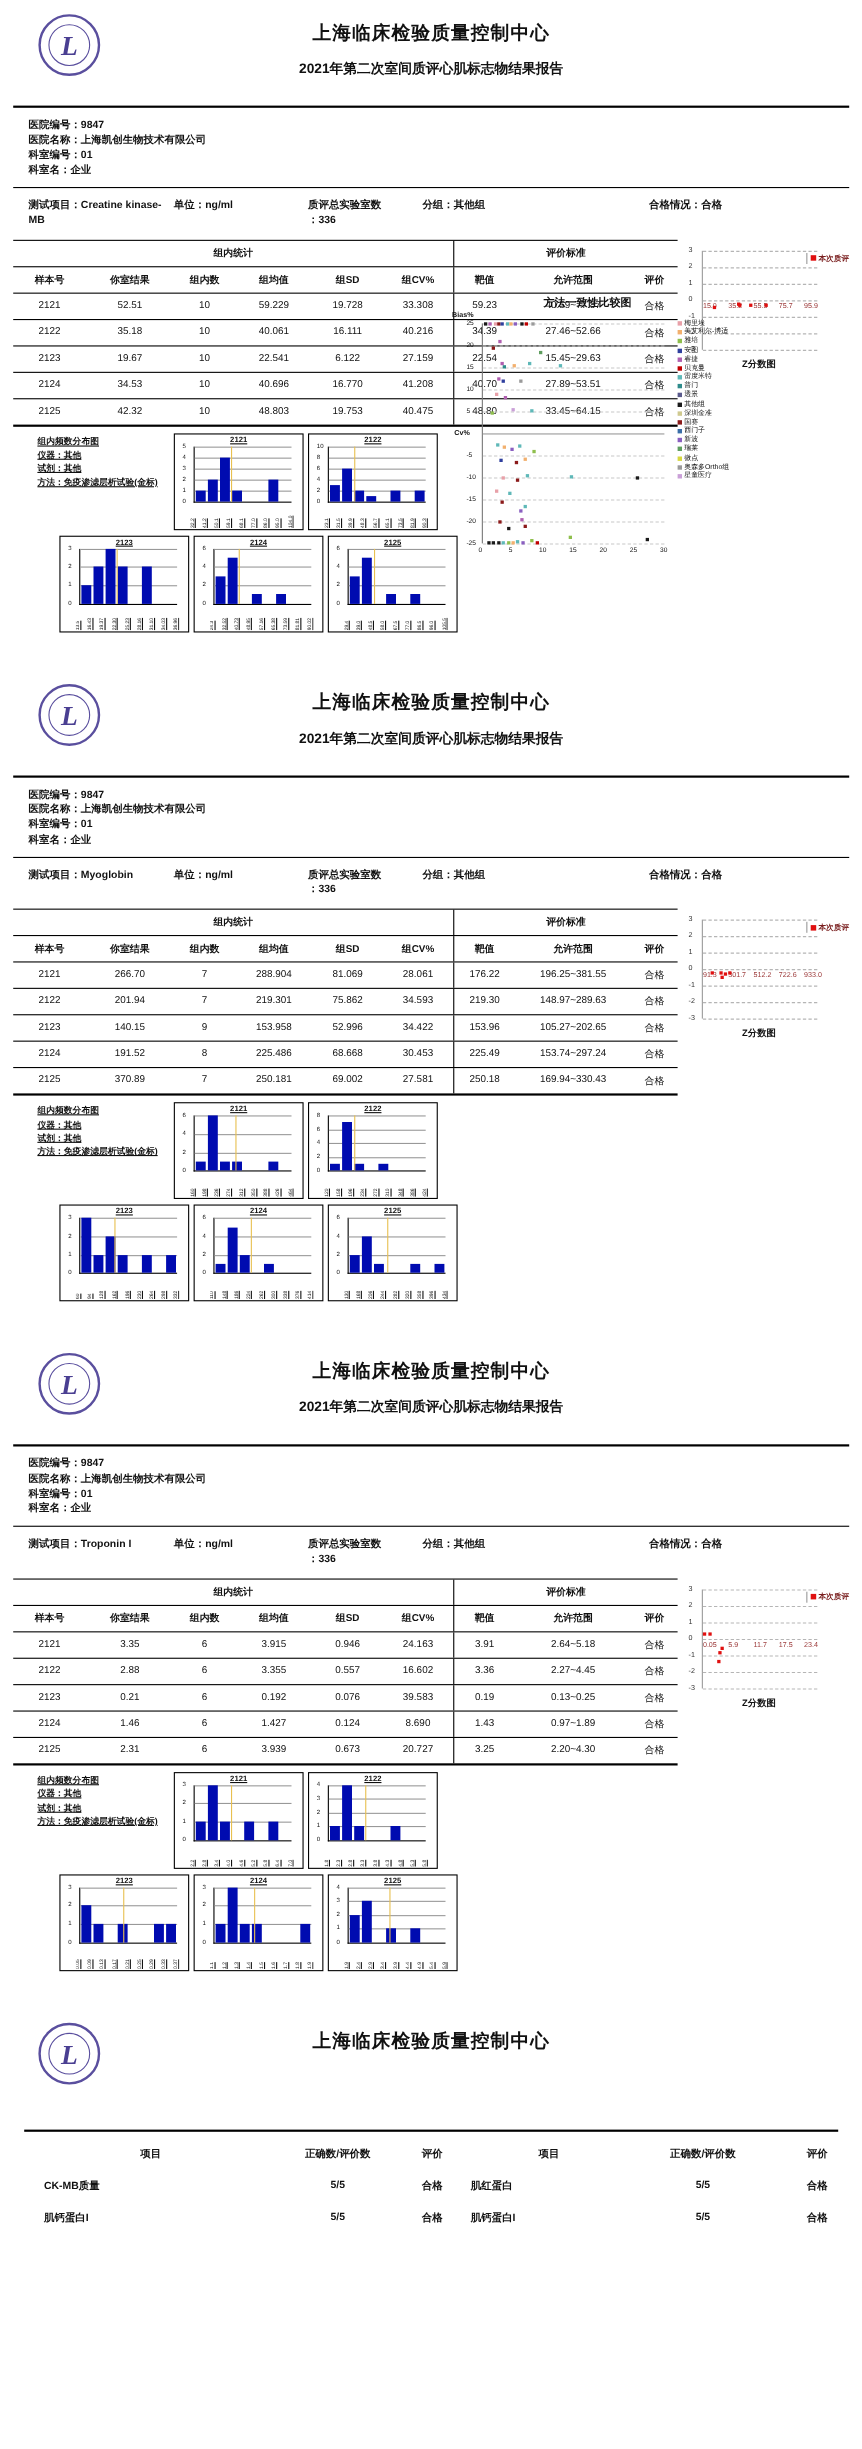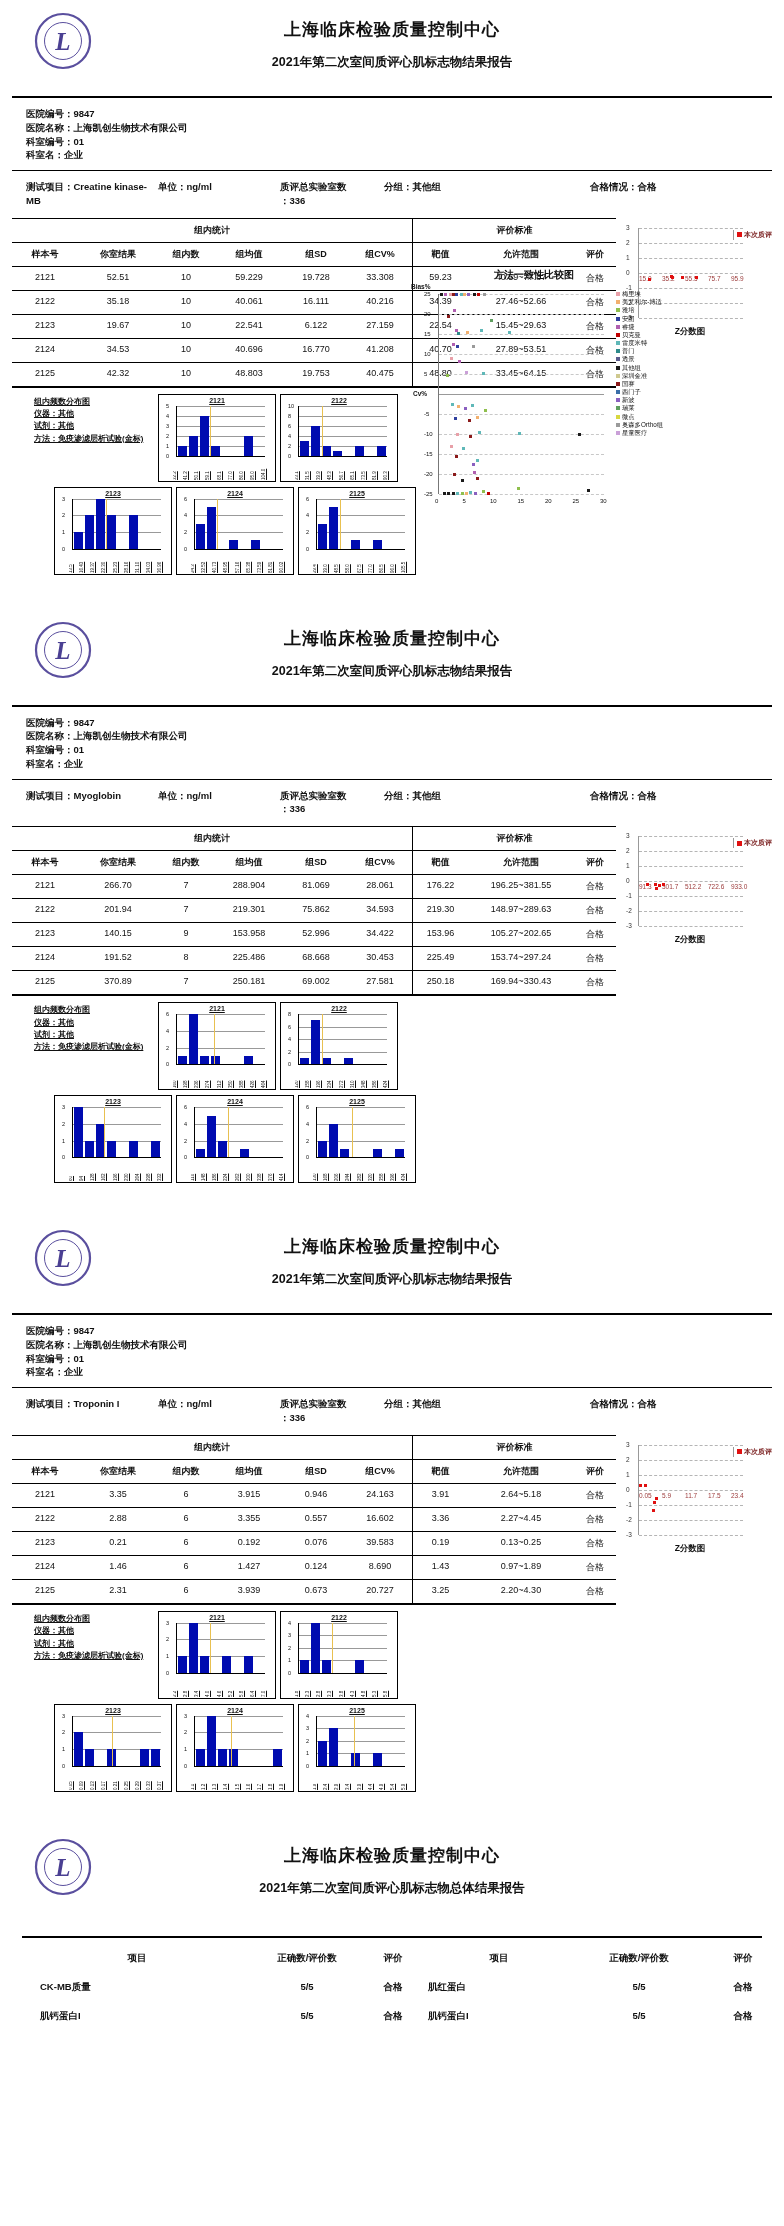--- a/index.html
+++ b/index.html
@@ -1143,21 +1143,20 @@
     </section>
     <section class="page summary">
       <div class="hdr">
         <div class="logo"><svg width="58" height="58" viewBox="0 0 58 58">
             <circle cx="29" cy="29" r="27" fill="none" stroke="#5a4f9e" stroke-width="2.2"></circle>
             <circle cx="29" cy="29" r="18.5" fill="none" stroke="#5a4f9e" stroke-width="1"></circle>
             <text x="29" y="38" text-anchor="middle" font-size="25" font-weight="bold" font-style="italic" fill="#4a3f92" font-family="Liberation Serif,serif">L</text>
           </svg></div>
         <div class="titles">
           <div class="t1">上海临床检验质量控制中心</div>
-          <div class="t2">2021年第二次室间质评心肌标志物总体结果报告</div>
         </div>
       </div>
       <div class="sumtable">
         <div class="sumrow sumhead">
           <div class="sc1">项目</div>
           <div class="sc2">正确数/评价数</div>
           <div class="sc3">评价</div>
           <div class="sc4">项目</div>
           <div class="sc5">正确数/评价数</div>
           <div class="sc6">评价</div>

